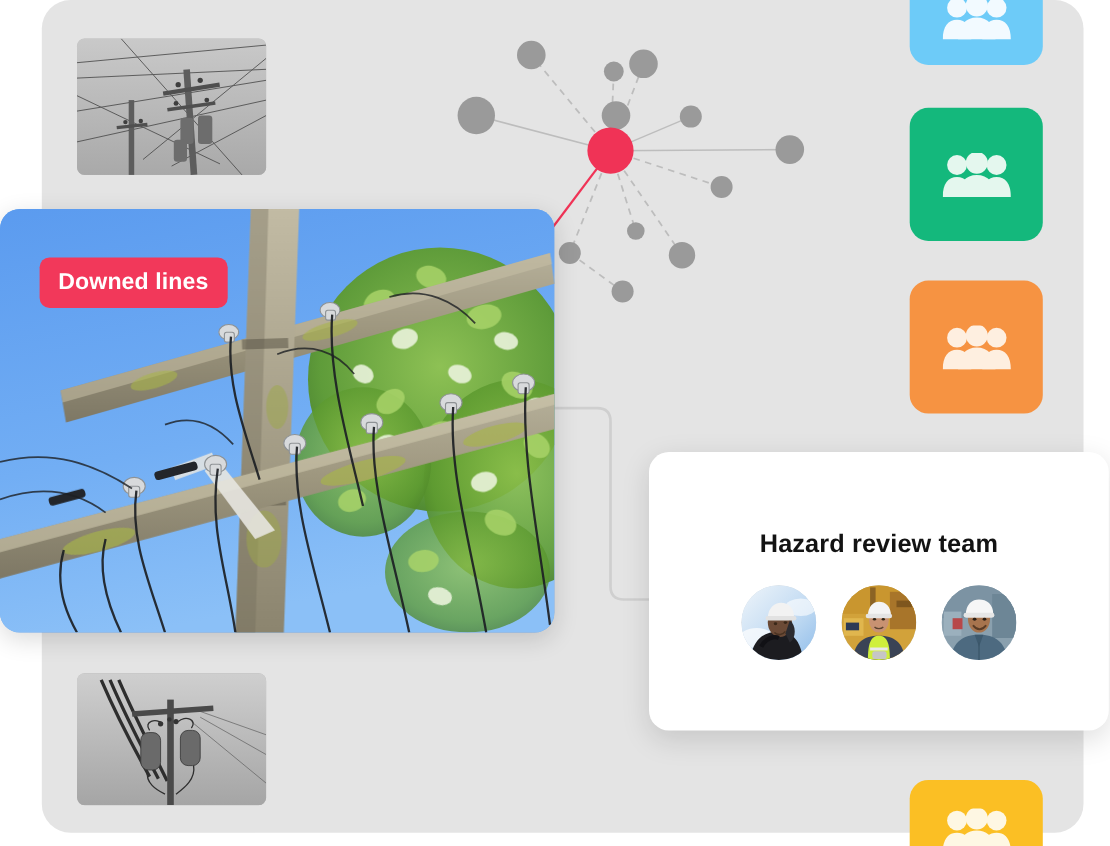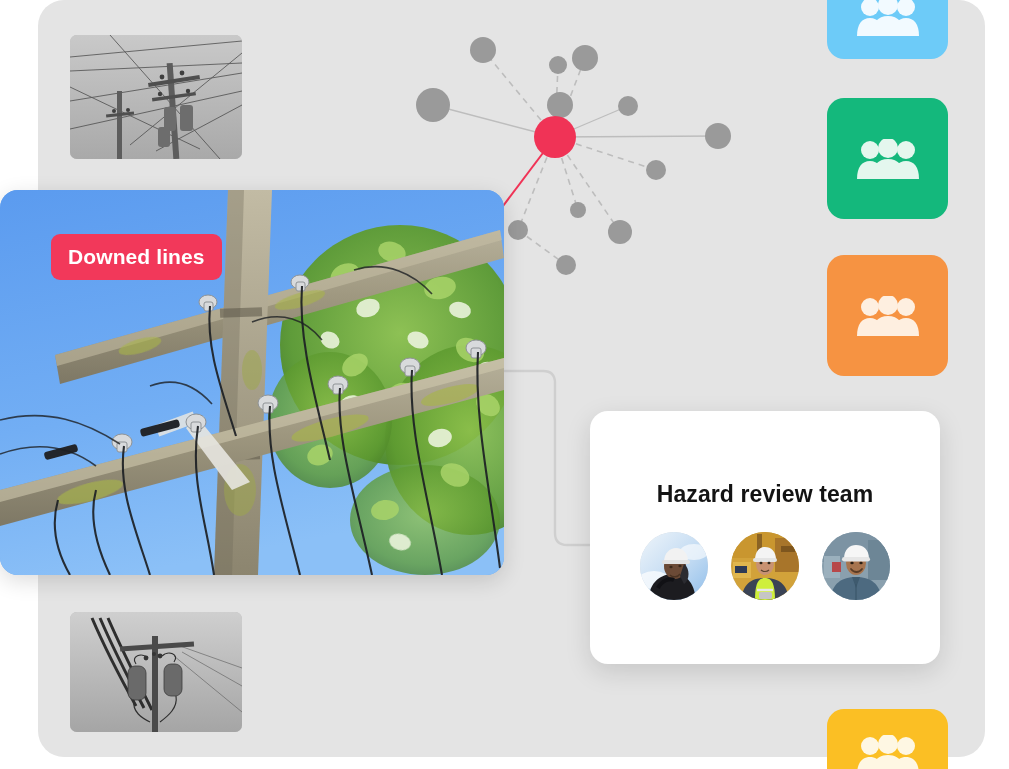--- a/index.html
+++ b/index.html
@@ -88,21 +88,20 @@
   .badge {
     background: #F2385A;
     color: #ffffff;
     font-size: 21px;
     font-weight: bold;
     line-height: 1;
     padding: 12px 17px 13px 17px;
     border-radius: 9px;
     white-space: nowrap;
     letter-spacing: 0.1px;
-    margin-left: 15px;
   }
 
   
   .group-card {
     position: absolute;
     left: 827px;
     width: 121px;
     border-radius: 17px;
     display: flex;
     align-items: center;
@@ -116,21 +115,21 @@
   #group-card-3 { top: 709px;  height: 121px; background: #FBBF24; border-radius: 17px 17px 0 0; }
 
   #group-card-0 svg { margin-top: 34px; }
   #group-card-3 svg { margin-bottom: 30px; }
 
   
   .review-card {
     position: absolute;
     left: 590px;
     top: 411px;
-    width: 350px;
+    width: 418px;
     height: 253px;
     background: #ffffff;
     border-radius: 18px;
     box-shadow: 0 8px 26px rgba(0,0,0,0.13);
     display: flex;
     flex-direction: column;
     align-items: center;
   }
   .review-title {
     margin-top: 70px;

